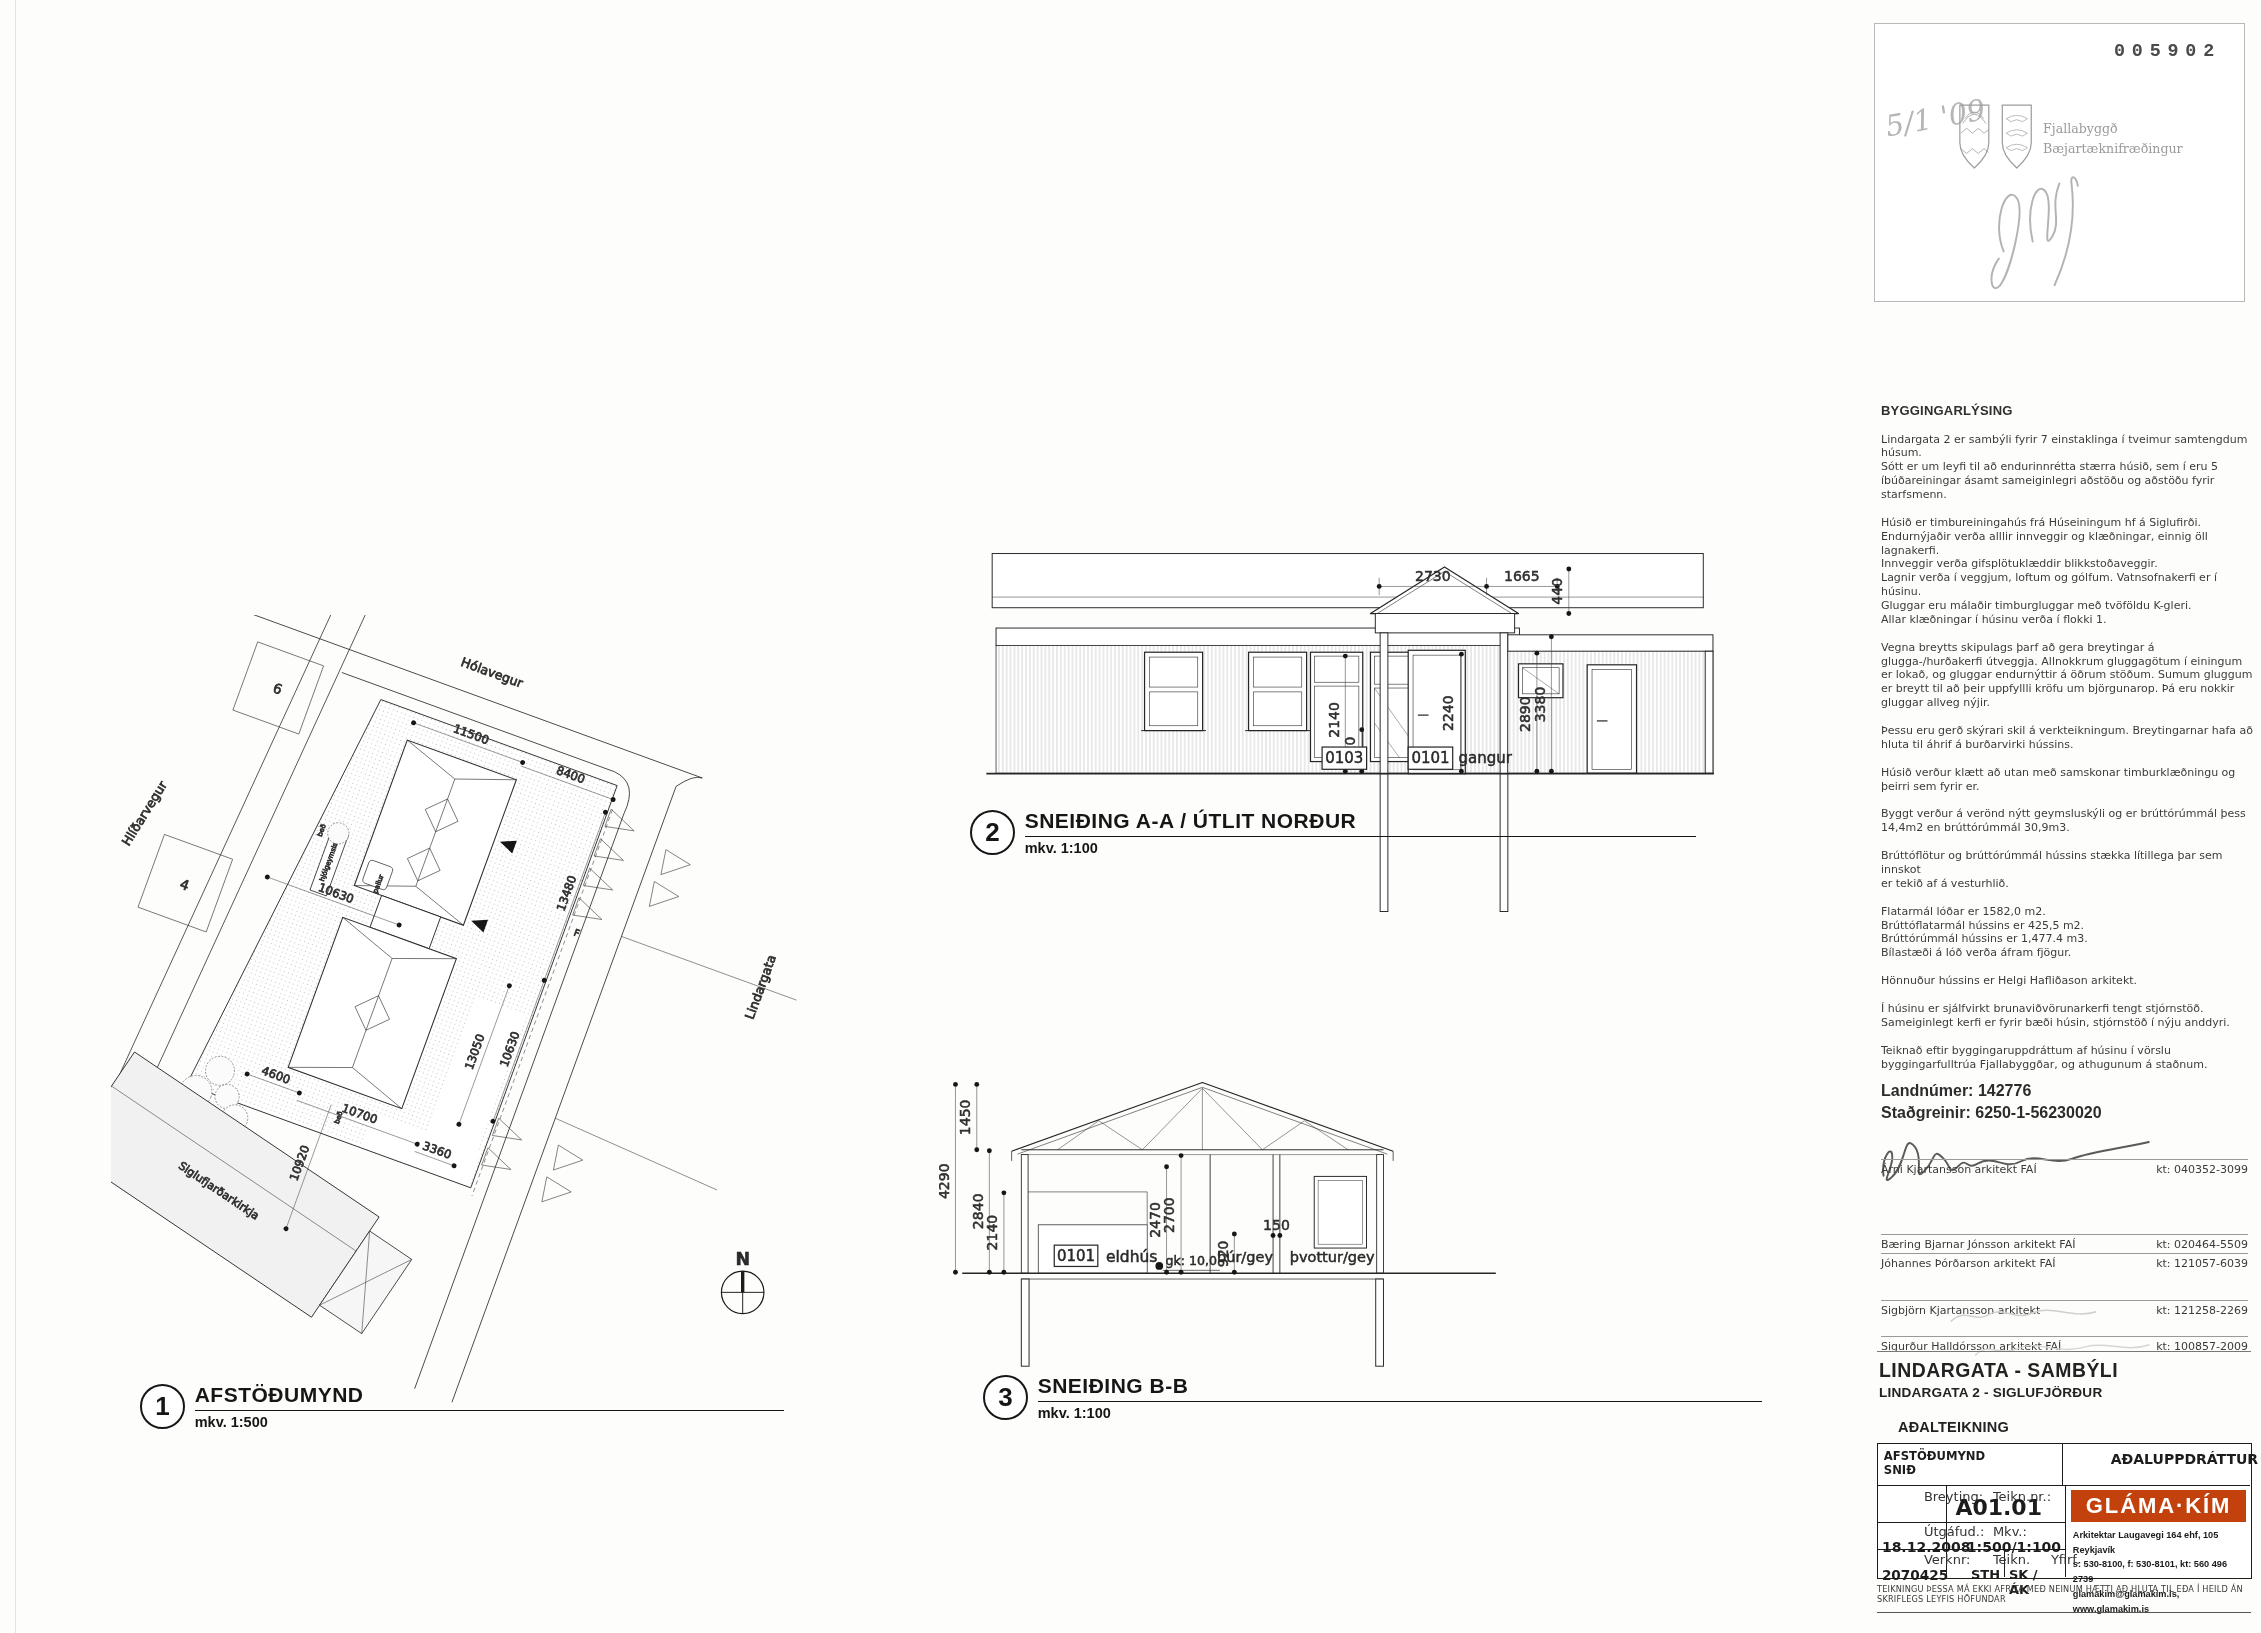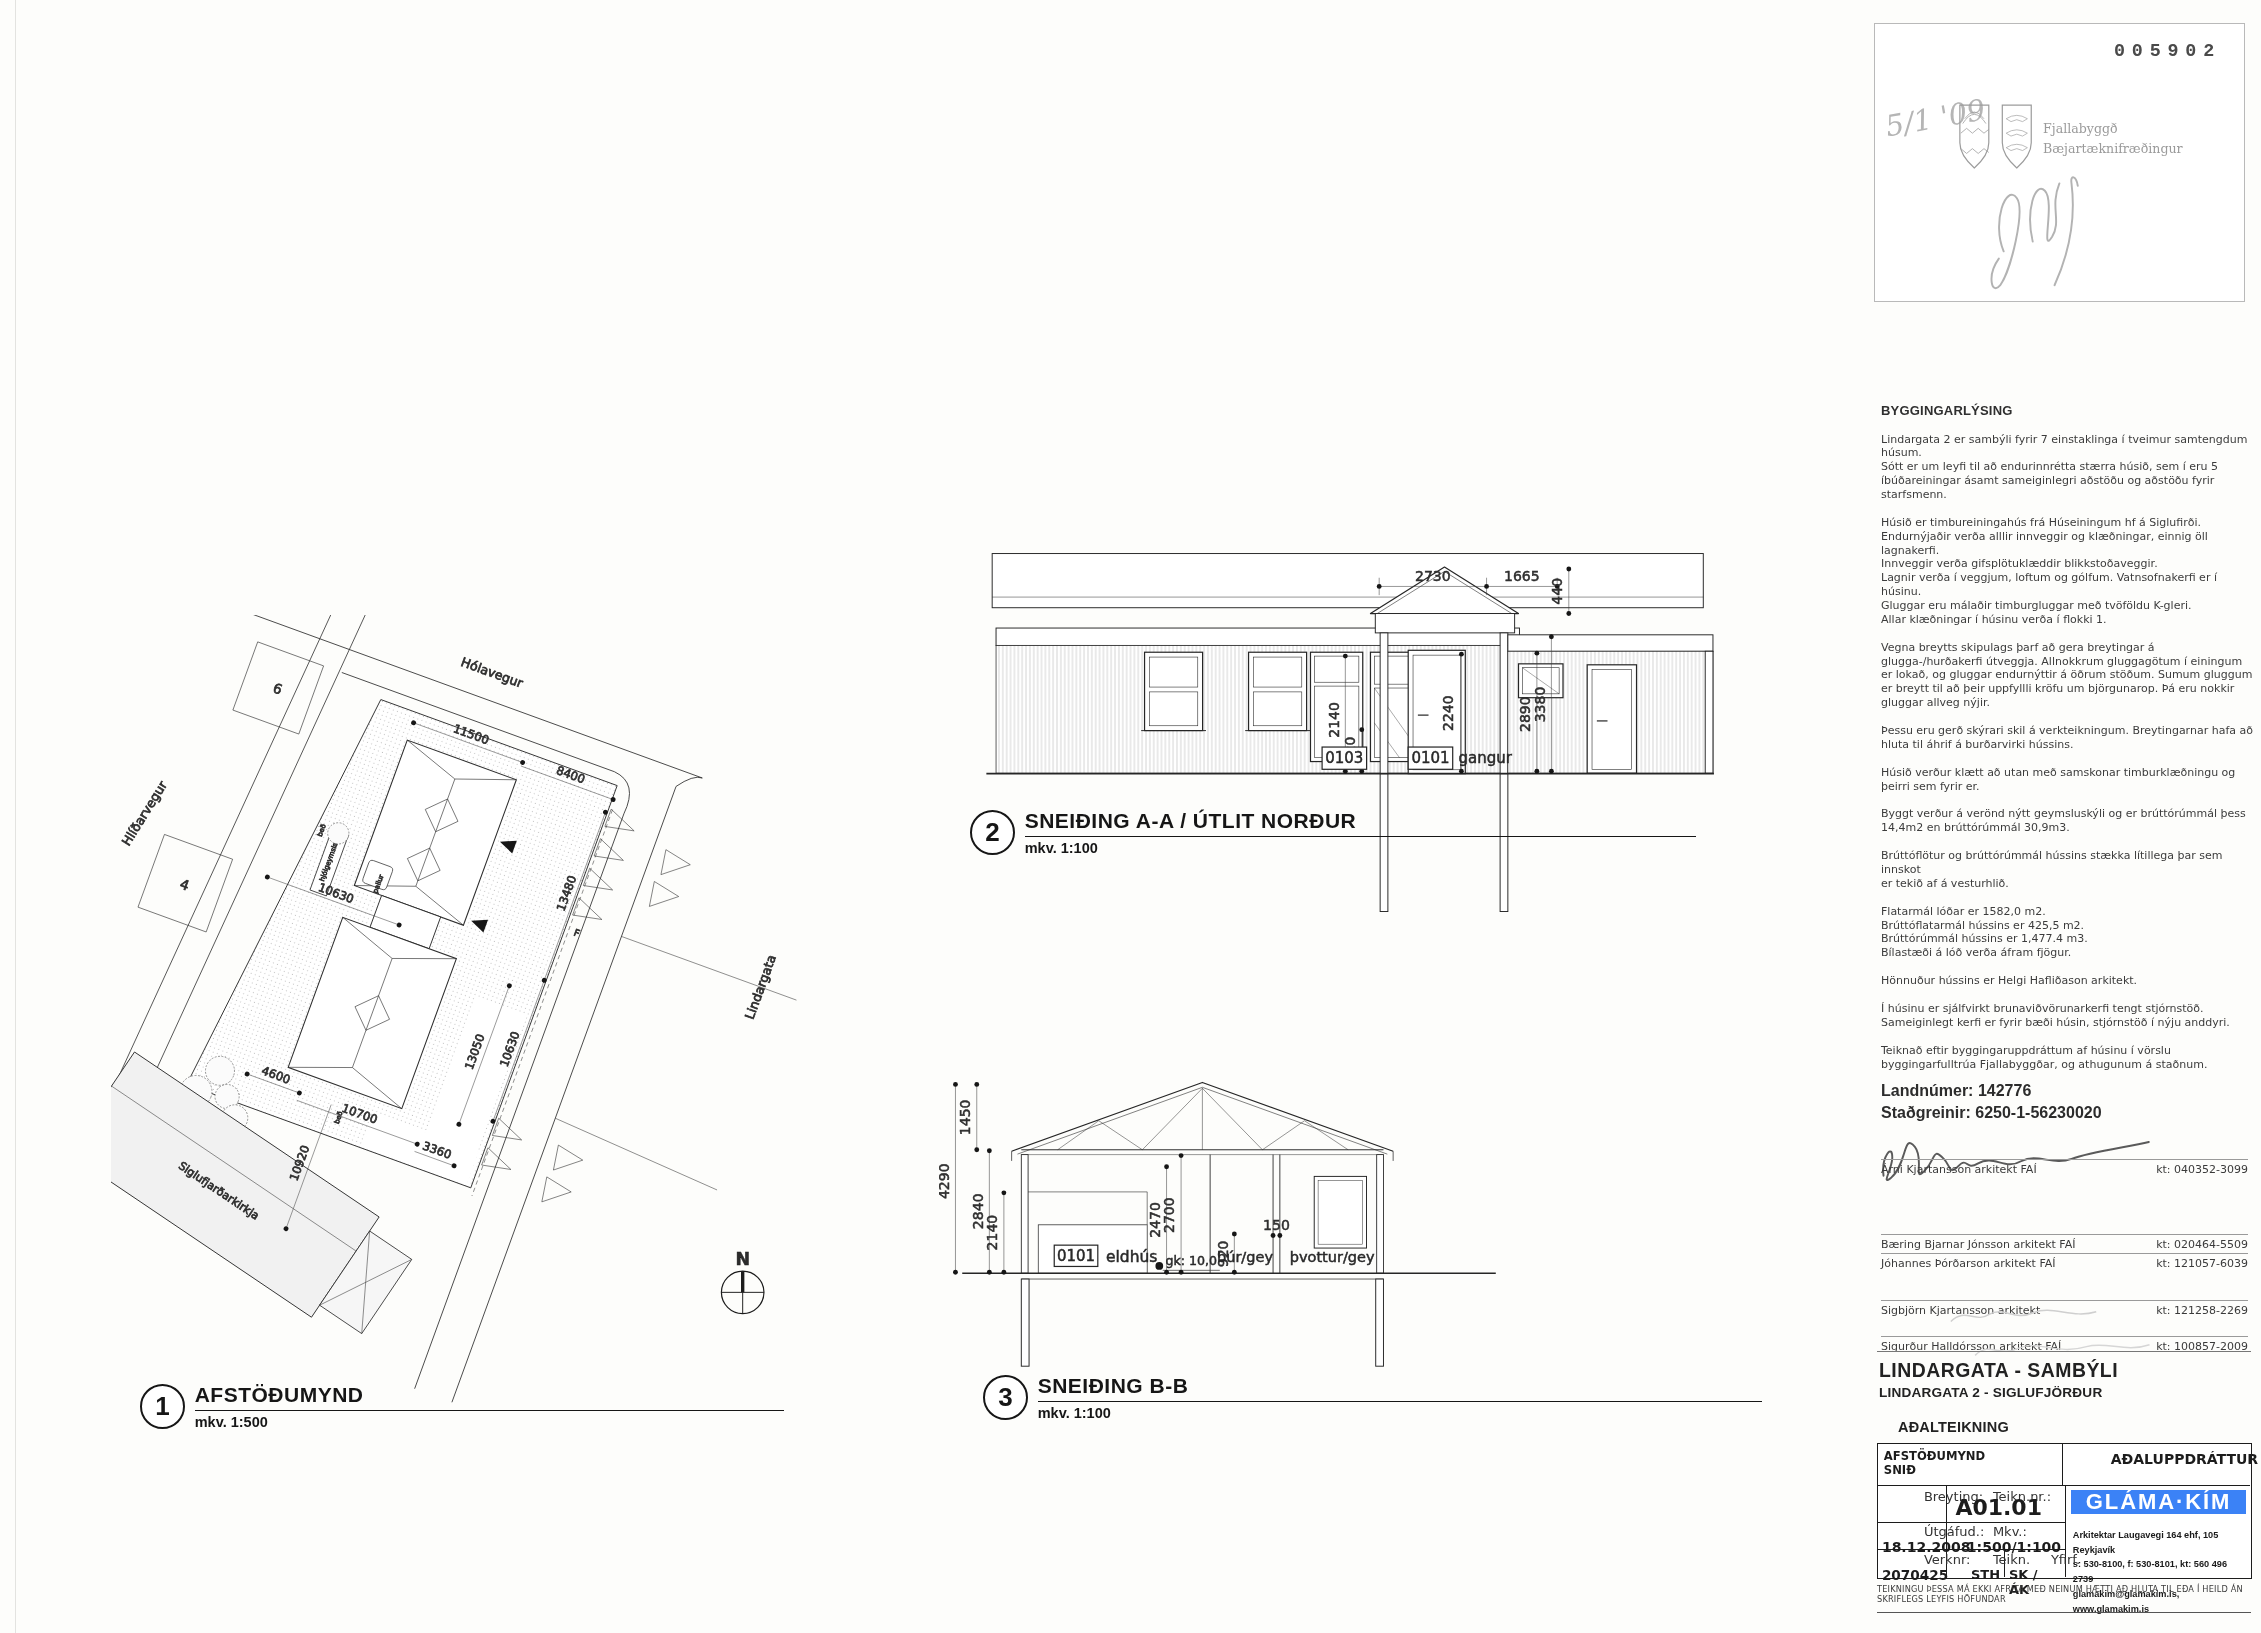--- a/index.html
+++ b/index.html
@@ -38,21 +38,21 @@
     display:flex;justify-content:space-between;font-size:11px;color:#3a3a3a;}
   
   .tb-topline{left:1877px;top:1351px;width:374px;border-top:1px solid #777;}
   .tb-project{left:1879px;top:1359px;font:bold 19.4px "Liberation Sans",sans-serif;color:#222;letter-spacing:0.5px;}
   .tb-address{left:1879px;top:1385px;font:bold 13.6px "Liberation Sans",sans-serif;color:#222;letter-spacing:0.2px;}
   .tb-doctype{left:1879px;top:1419px;font:bold 14.5px "Liberation Sans",sans-serif;color:#222;letter-spacing:0.2px;margin-left:19px;}
   .tbl{left:1877px;top:1443px;width:373px;height:134px;border:1.5px solid #1c1c1c;background:#fff;}
   .cell{position:absolute;box-sizing:border-box;}
   .cl{font-size:13px;color:#333;margin-left:42px;}
   .cv{font-weight:bold;color:#1c1c1c;}
-  .logo{position:absolute;left:4.8px;top:3.9px;right:4.8px;height:24px;background:#3b82f6;color:#fff;
+  .logo{position:absolute;left:4.8px;top:3.9px;right:4.8px;height:32px;background:#c2410c;color:#fff;
     display:flex;align-items:center;justify-content:center;
     font:bold 22px "Liberation Sans",sans-serif;letter-spacing:1.9px;}
   .firmaddr{position:absolute;left:6.8px;top:42px;right:3.9px;
     font:bold 9.2px "Liberation Sans",sans-serif;color:#1a1a1a;line-height:1.6;}
   .disc{left:1877px;top:1584px;width:374px;font-size:8.2px;color:#3a3a3a;
     border-bottom:1px solid #555;padding-bottom:7.7px;letter-spacing:0.2px;}
   .pageedge{left:14.5px;top:0;width:1px;height:1634px;background:#e3e3e0;}
 </style>
 </head>
 <body>

